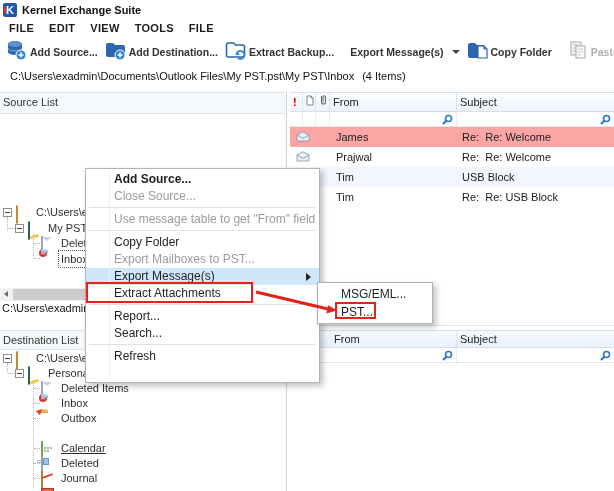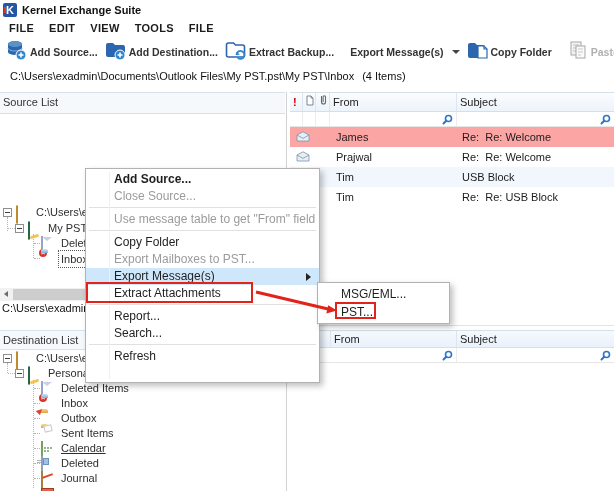--- a/index.html
+++ b/index.html
@@ -100,21 +100,21 @@
 
   
   .ctx{left:85px;top:168px;width:235px;height:215px;background:#fff;border:1px solid #b2b2b2;box-shadow:3px 3px 6px rgba(0,0,0,.25);box-sizing:border-box;padding-top:2px;z-index:50;}
   .ctx::after{content:"";position:absolute;left:23px;top:3px;bottom:3px;width:1px;background:#efefef;}
   .mi{position:relative;height:17px;line-height:17px;font-size:12px;color:#1f1f1f;padding-left:28px;white-space:nowrap;cursor:default;}
   .mi.dis{color:#9b9b9b;}
   .mi.bold{font-weight:700;}
   .mi.hl{background:#cfe7fb;}
   .mi .subarrow{position:absolute;right:8px;top:5px;width:0;height:0;border-top:4px solid transparent;border-bottom:4px solid transparent;border-left:5px solid #222;}
   .msep{height:1px;background:#e0e0e0;margin:2px 3px 3px 3px;}
-  .submenu{left:317px;top:282px;width:133px;height:42px;background:#fff;border:1px solid #b2b2b2;box-shadow:3px 3px 6px rgba(0,0,0,.25);box-sizing:border-box;padding-top:2px;z-index:55;}
+  .submenu{left:317px;top:282px;width:116px;height:42px;background:#fff;border:1px solid #b2b2b2;box-shadow:3px 3px 6px rgba(0,0,0,.25);box-sizing:border-box;padding-top:2px;z-index:55;}
   .smi{height:18px;line-height:18px;font-size:12px;color:#1f1f1f;padding-left:23px;cursor:default;}
 
   
   .redbox{position:absolute;border:2px solid #e2231a;z-index:70;pointer-events:none;box-sizing:border-box;}
   #arrowsvg{position:absolute;left:0;top:0;z-index:65;pointer-events:none;}
 </style>
 </head>
 <body>
 
 <div id="app">
@@ -265,25 +265,20 @@
     </div>
     <div class="trow" style="top:47px;">
       <span class="dotstub" style="left:34px;top:8px;width:6px;"></span>
       <span class="tico fld f-inbox" style="left:41px;"></span>
       <span class="tlabeltree" style="left:61px;">Inbox</span>
     </div>
     <div class="trow" style="top:62px;">
       <span class="dotstub" style="left:34px;top:8px;width:6px;"></span>
       <span class="tico fld f-outbox" style="left:41px;"></span>
       <span class="tlabeltree" style="left:61px;">Outbox</span>
-    </div>
-    <div class="trow" style="top:77px;">
-      <span class="dotstub" style="left:34px;top:8px;width:6px;"></span>
-      <span class="tico fld f-sent" style="left:41px;"></span>
-      <span class="tlabeltree" style="left:61px;">Sent Items</span>
     </div>
     <div class="trow" style="top:92px;">
       <span class="dotstub" style="left:34px;top:8px;width:6px;"></span>
       <span class="tico ico-cal" style="left:41px;"></span>
       <span class="tlabeltree" style="left:61px;text-decoration:underline;">Calendar</span>
     </div>
     <div class="trow" style="top:107px;">
       <span class="dotstub" style="left:34px;top:8px;width:6px;"></span>
       <span class="tico ico-contact" style="left:41px;"></span>
       <span class="tlabeltree" style="left:61px;">Deleted</span>

